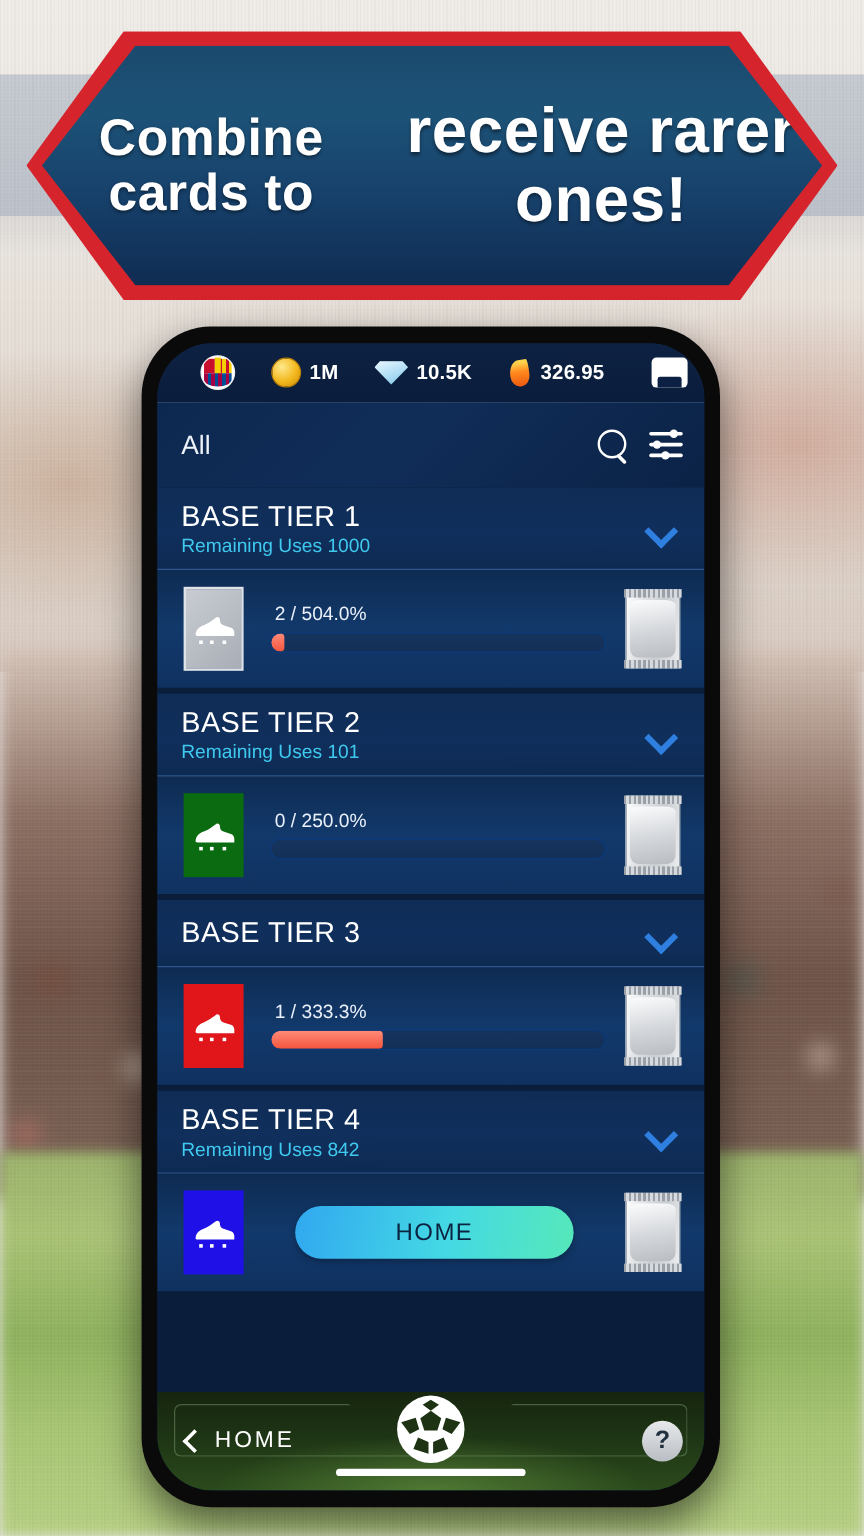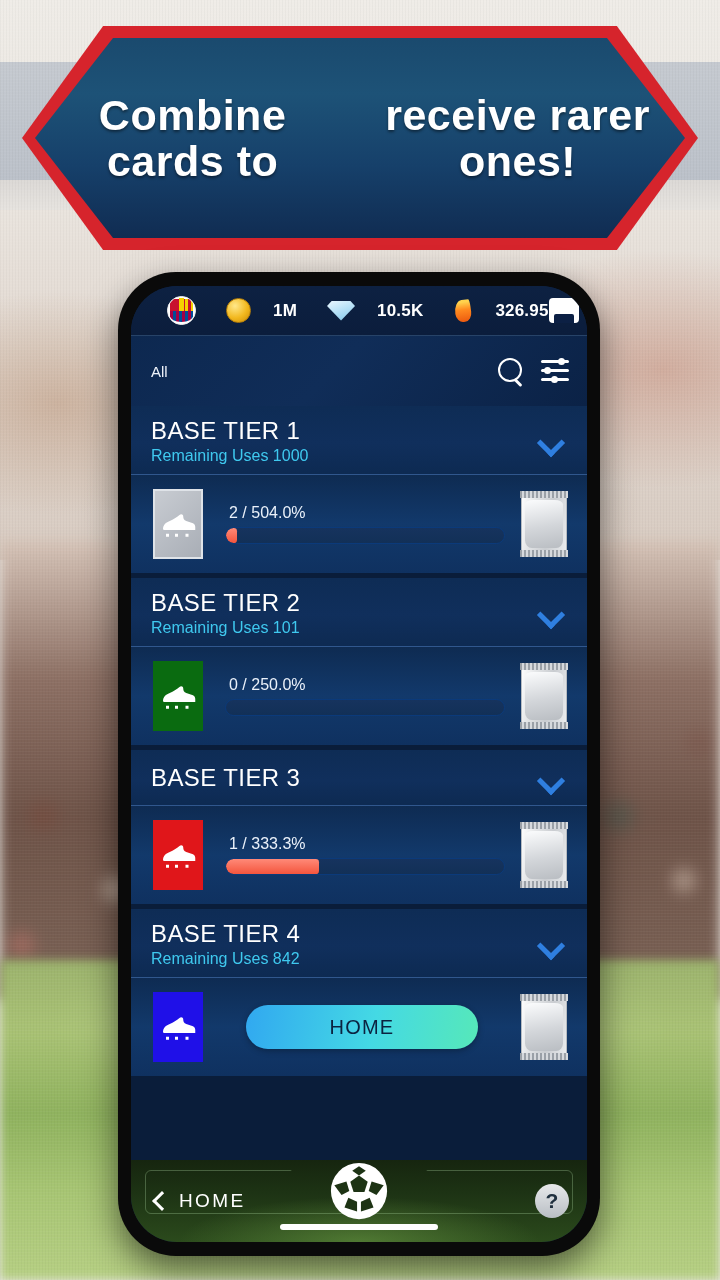--- a/index.html
+++ b/index.html
@@ -69,21 +69,21 @@
     position:absolute; left:13px; top:12px; right:13px; bottom:12px;
     background:linear-gradient(#1a4a6e 0%, #1d5277 28%, #16406a 64%, #102c52 100%);
     clip-path:polygon(12% 0%, 88% 0%, 100% 50%, 88% 100%, 12% 100%, 0% 50%);
     display:flex; flex-direction:row; align-items:center; justify-content:center;
   }
   .banner-line {
     color:#fff; font-weight:bold; font-size:43px; line-height:1.08;
     letter-spacing:.5px; text-align:center;
     text-shadow:0 2px 3px rgba(0,0,0,.45);
   }
-  .banner-line.l2 { font-size:43px; }
+  .banner-line.l2 { font-size:53px; }
 
   
   .phone {
     position:absolute; left:118px; top:272px; width:482px; height:984px;
     background:#0a0a0a; border-radius:58px;
     box-shadow:0 14px 34px rgba(0,0,0,.55);
     padding:14px 13px 14px 13px;
   }
   .screen {
     width:100%; height:100%; border-radius:46px; overflow:hidden;
@@ -112,21 +112,21 @@
     background-image:repeating-linear-gradient(90deg,#f5d000 0 3px,#c8102e 3px 6px); }
   .crest .cbot {
     position:absolute; left:8%; right:8%; top:52%; height:42%;
     background-image:repeating-linear-gradient(90deg,#a50044 0 3px,#004d98 3px 6px);
     border-radius:0 0 50% 50%;
   }
   .crest .cmid {
     position:absolute; left:40%; top:4%; width:20%; height:50%;
     background:#f5d000;
   }
-  .cur { display:flex; align-items:center; gap:22px; margin-left:30px; }
+  .cur { display:flex; align-items:center; gap:7px; margin-left:30px; }
   .cur-val { color:#fff; font-size:17px; font-weight:bold; letter-spacing:.2px; }
   .coin {
     width:25px; height:25px; border-radius:50%;
     background:radial-gradient(circle at 35% 30%, #ffe88a, #f2b81e 55%, #c98a06 100%);
     border:1.5px solid #b8800a; flex:0 0 25px;
   }
   .gem {
     width:28px; height:20px; flex:0 0 28px;
     background:linear-gradient(160deg,#eaf7ff 0%,#b9e2f7 45%,#7fc5ea 100%);
     clip-path:polygon(0% 28%, 18% 0%, 82% 0%, 100% 28%, 50% 100%);
@@ -158,21 +158,21 @@
   .title-row .t {
     color:#49e4f5; font-size:23px; letter-spacing:1.6px; font-weight:normal;
   }
 
   
   .filter-bar {
     height:70px; flex:0 0 70px; position:relative;
     background:linear-gradient(135deg,#0d2850 0%,#102d58 45%,#0b2246 100%);
     display:flex; align-items:center; padding:0 18px 0 20px;
   }
-  .filter-label { color:#eef3fa; font-size:15px; }
+  .filter-label { color:#eef3fa; font-size:22px; }
   .filter-icons { margin-left:auto; display:flex; align-items:center; gap:16px; }
   .ico-search {
     width:28px; height:28px; position:relative; cursor:pointer;
   }
   .ico-search:before {
     content:""; position:absolute; left:1px; top:1px; width:20px; height:20px;
     border:2.6px solid #fff; border-radius:50%;
   }
   .ico-search:after {
     content:""; position:absolute; right:2px; bottom:1px; width:10px; height:2.8px;

